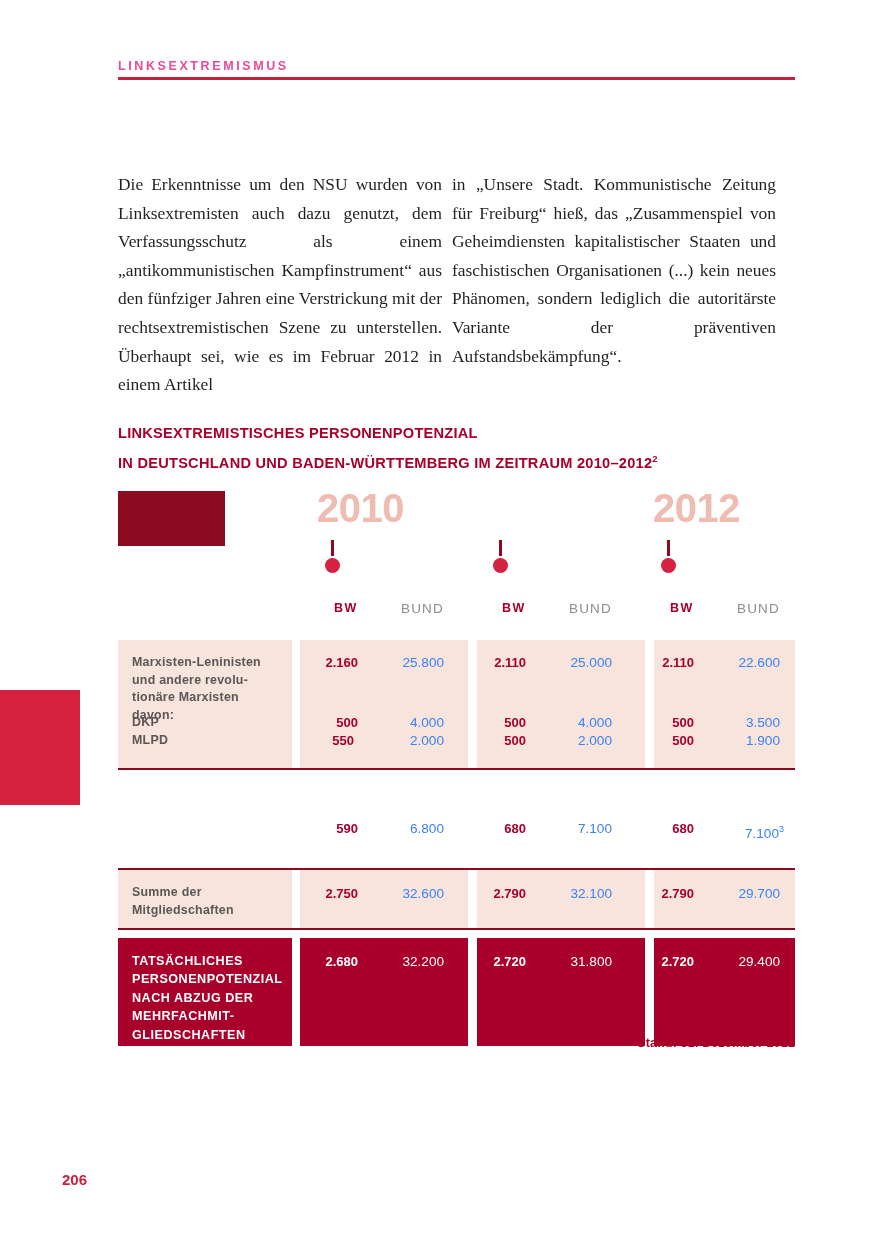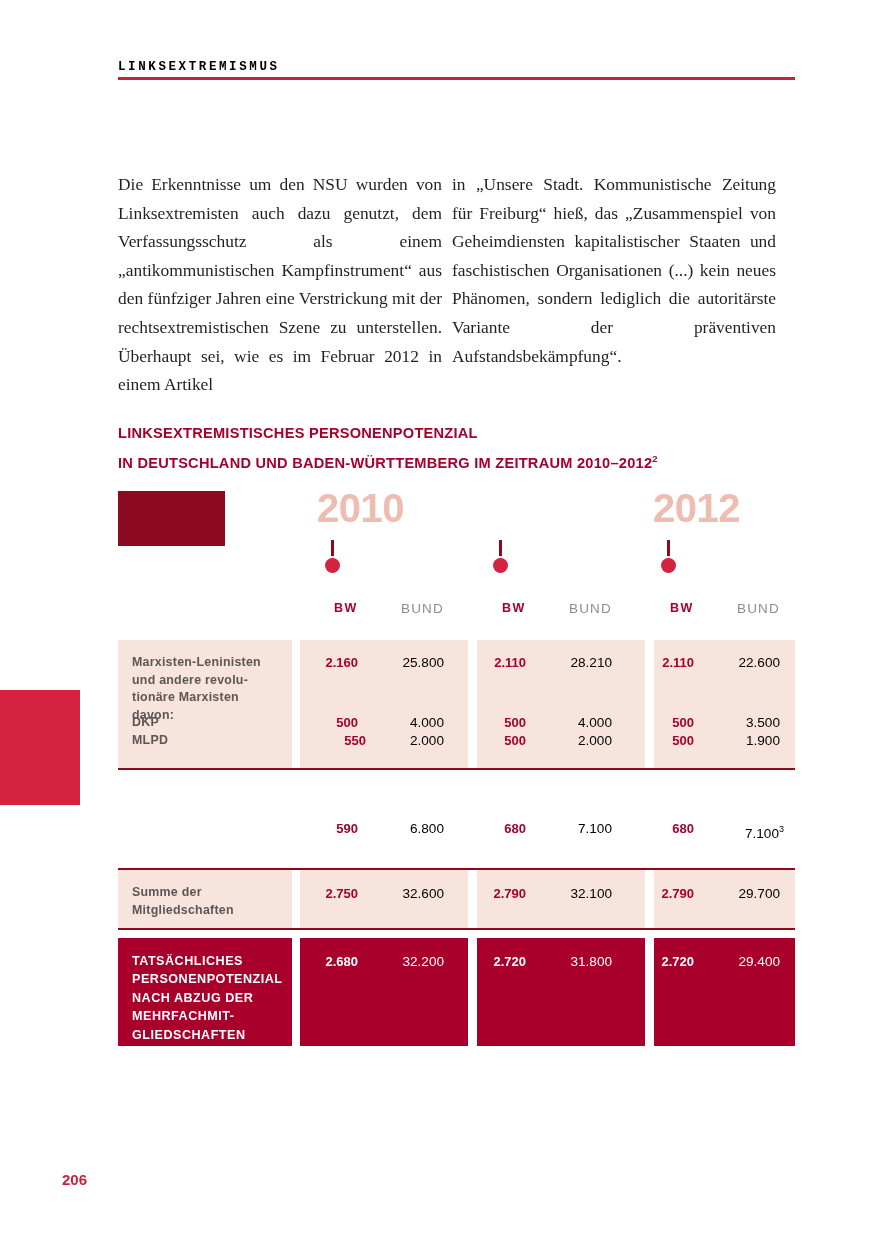--- a/index.html
+++ b/index.html
@@ -8,23 +8,23 @@
     font-family:"Liberation Sans",sans-serif;
     position:relative;overflow:hidden;
   }
   .page{position:absolute;inset:0;}
 
   
   .runhead{
     position:absolute;left:118px;top:56px;width:677px;
   }
   .runhead-text{
-    font-family:Liberation Mono, monospace;
+    font-family:Liberation Sans, sans-serif;
     font-weight:bold;font-size:12.5px;letter-spacing:2.6px;
-    color:#000000;
+    color:#ec4899;
   }
   .runhead-rule{
     position:absolute;left:118px;top:77px;width:677px;height:2.5px;
     background:#c8213c;
   }
 
   
   .bodytext{
     position:absolute;top:170px;
     font-family:"Liberation Serif",serif;
@@ -100,21 +100,21 @@
     font-weight:bold;font-size:12.4px;line-height:17.6px;
     color:#5c5654;letter-spacing:0.25px;
   }
   .rlabel.onDark{color:#ffffff;font-size:12.6px;line-height:18.4px;letter-spacing:0.5px;}
 
   .cellnum{
     position:absolute;text-align:right;
     font-size:13.6px;line-height:18px;
   }
   .cellnum.bw{font-weight:bold;color:#a8002a;font-size:13px;}
-  .cellnum.bund{color:#000000;}
+  .cellnum.bund{color:#3b82f6;}
   .cellnum.bw.onDark{color:#ffffff;}
   .cellnum.bund.onDark{color:#ffffff;}
   .cellnum sup{font-size:9px;vertical-align:super;}
 
   .stand{
     position:absolute;left:118px;top:1036px;width:677px;text-align:right;
     font-weight:bold;font-size:12.4px;color:#a8002a;letter-spacing:0.2px;
   }
 
   
@@ -189,34 +189,34 @@
       <div class="rlabel" style="left:0px;width:174px;top:0;">
         <span>Marxisten-Leninisten</span><br>
         <span>und andere revolu-</span><br>
         <span>tionäre Marxisten</span><br>
         <span>davon:</span>
       </div>
 
       <span class="cellnum bw" style="left:180px;width:60px;top:14px;">2.160</span>
       <span class="cellnum bund" style="left:252px;width:74px;top:14px;">25.800</span>
       <span class="cellnum bw" style="left:348px;width:60px;top:14px;">2.110</span>
-      <span class="cellnum bund" style="left:420px;width:74px;top:14px;">28.210</span>
+      <span class="cellnum bund" style="left:420px;width:74px;top:14px;">25.000</span>
       <span class="cellnum bw" style="left:516px;width:60px;top:14px;">2.110</span>
       <span class="cellnum bund" style="left:588px;width:74px;top:14px;">22.600</span>
 
       <div class="rlabel" style="left:0px;width:174px;top:74px;padding-top:0;">DKP</div>
       <span class="cellnum bw" style="left:180px;width:60px;top:74px;">500</span>
       <span class="cellnum bund" style="left:252px;width:74px;top:74px;">4.000</span>
       <span class="cellnum bw" style="left:348px;width:60px;top:74px;">500</span>
       <span class="cellnum bund" style="left:420px;width:74px;top:74px;">4.000</span>
       <span class="cellnum bw" style="left:516px;width:60px;top:74px;">500</span>
       <span class="cellnum bund" style="left:588px;width:74px;top:74px;">3.500</span>
 
       <div class="rlabel" style="left:0px;width:174px;top:92px;padding-top:0;">MLPD</div>
-      <span class="cellnum bw" style="left:188px;width:60px;top:92px;">550</span>
+      <span class="cellnum bw" style="left:176px;width:60px;top:92px;">550</span>
       <span class="cellnum bund" style="left:252px;width:74px;top:92px;">2.000</span>
       <span class="cellnum bw" style="left:348px;width:60px;top:92px;">500</span>
       <span class="cellnum bund" style="left:420px;width:74px;top:92px;">2.000</span>
       <span class="cellnum bw" style="left:516px;width:60px;top:92px;">500</span>
       <span class="cellnum bund" style="left:588px;width:74px;top:92px;">1.900</span>
 
       <div class="rowline" style="top:128px;"></div>
     </div>
 
     <div class="trow" style="height:65px;">
@@ -271,16 +271,17 @@
       <span class="cellnum bw onDark" style="left:180px;width:60px;top:15px;">2.680</span>
       <span class="cellnum bund onDark" style="left:252px;width:74px;top:15px;">32.200</span>
       <span class="cellnum bw onDark" style="left:348px;width:60px;top:15px;">2.720</span>
       <span class="cellnum bund onDark" style="left:420px;width:74px;top:15px;">31.800</span>
       <span class="cellnum bw onDark" style="left:516px;width:60px;top:15px;">2.720</span>
       <span class="cellnum bund onDark" style="left:588px;width:74px;top:15px;">29.400</span>
     </div>
 
   </div>
 
+  <div class="stand">Stand: 31. Dezember 2012</div>
 
   <div class="pageno">206</div>
 
 </div>
 
 </body></html>

